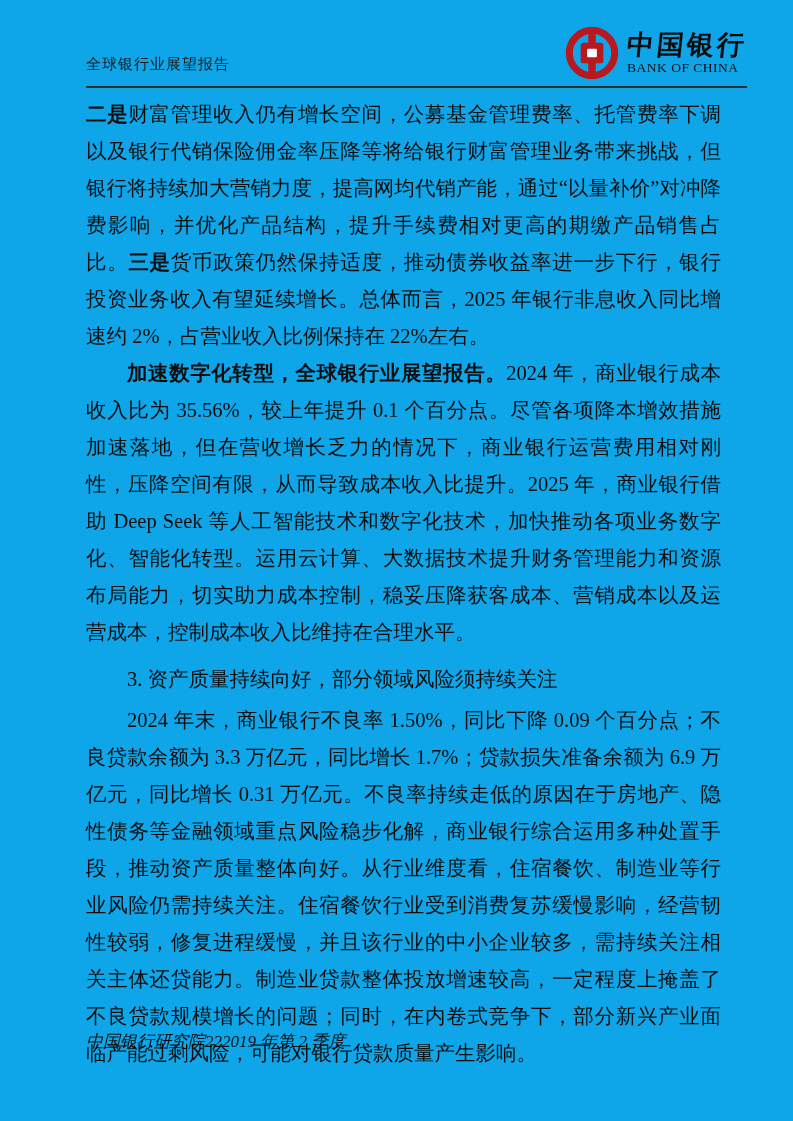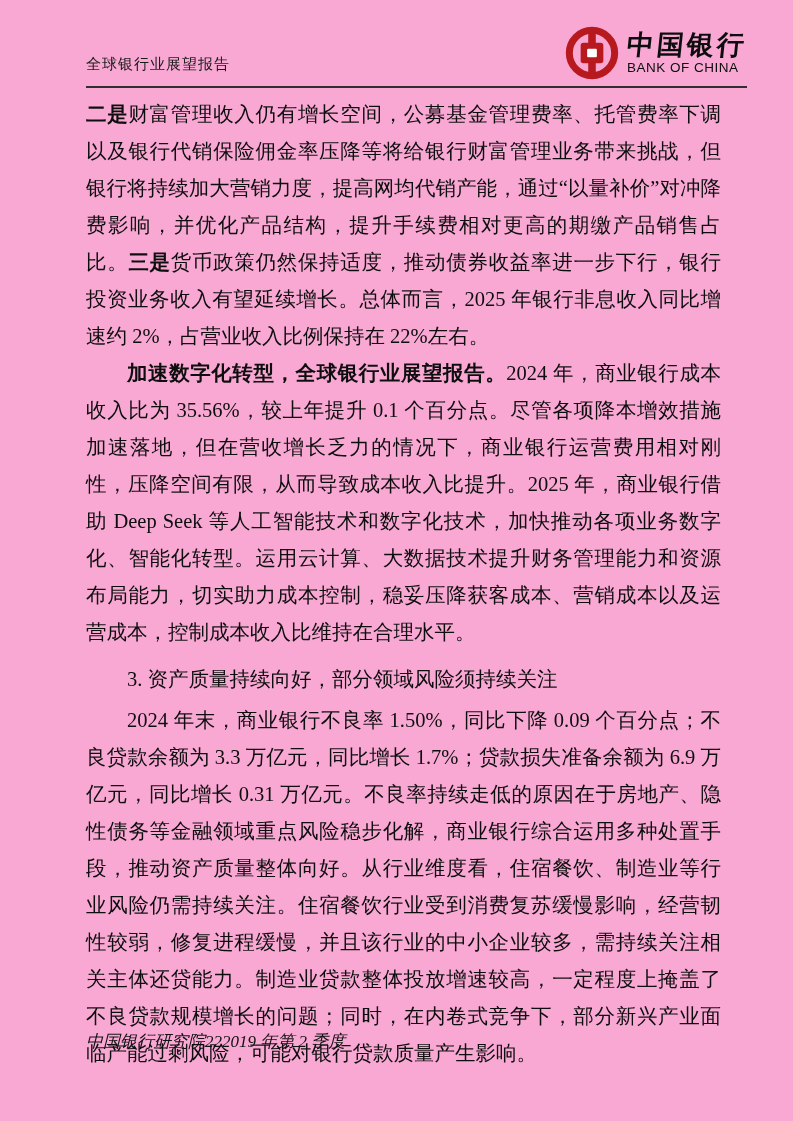--- a/index.html
+++ b/index.html
@@ -4,21 +4,21 @@
 <style>
   html, body {
     margin: 0;
     padding: 0;
     background: #ffffff;
   }
   .page {
     position: relative;
     width: 793px;
     height: 1121px;
-    background: #f9a8d4;
+    background: #0ea5e9;
     color: #111111;
     font-family: "Liberation Serif", "DejaVu Serif", serif;
     overflow: hidden;
   }
 
   
   .header {
     position: absolute;
     top: 0;
     left: 86px;
@@ -59,21 +59,21 @@
     line-height: 30px;
     letter-spacing: 3px;
     transform: skewX(-6deg);
     font-family: "DejaVu Serif", "Liberation Serif", serif;
   }
   .logo-en {
     font-size: 13.5px;
     color: #0d0d0d;
     line-height: 16px;
     letter-spacing: 0.5px;
-    font-family: Liberation Sans, sans-serif;
+    font-family: Liberation Serif, serif;
   }
 
   
   .content {
     position: absolute;
     top: 88px;
     left: 86px;
     width: 635px;
   }
   .para {

